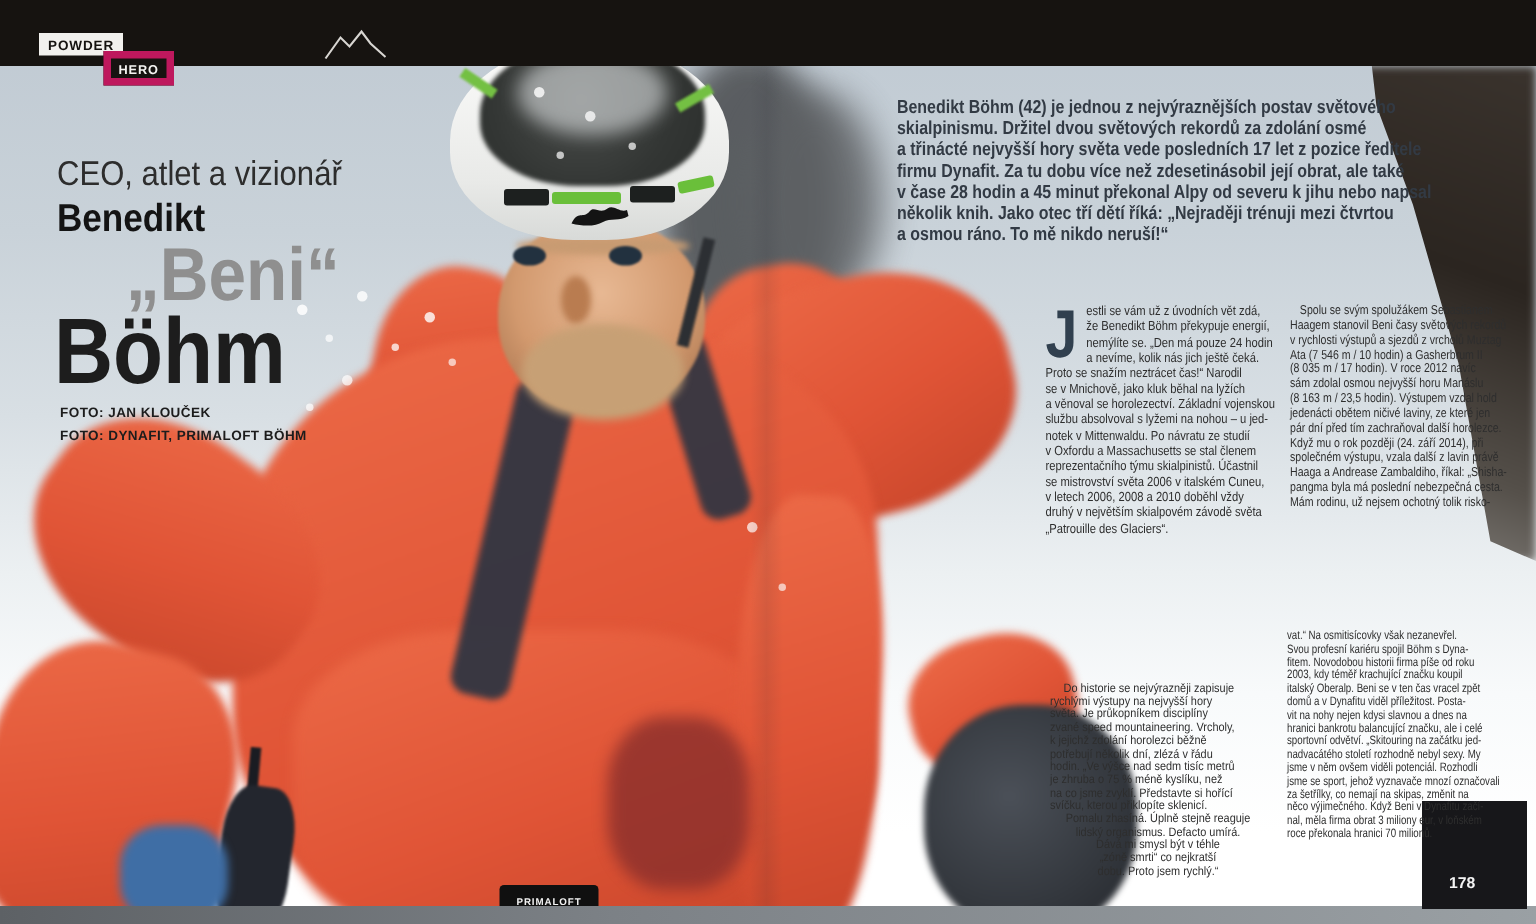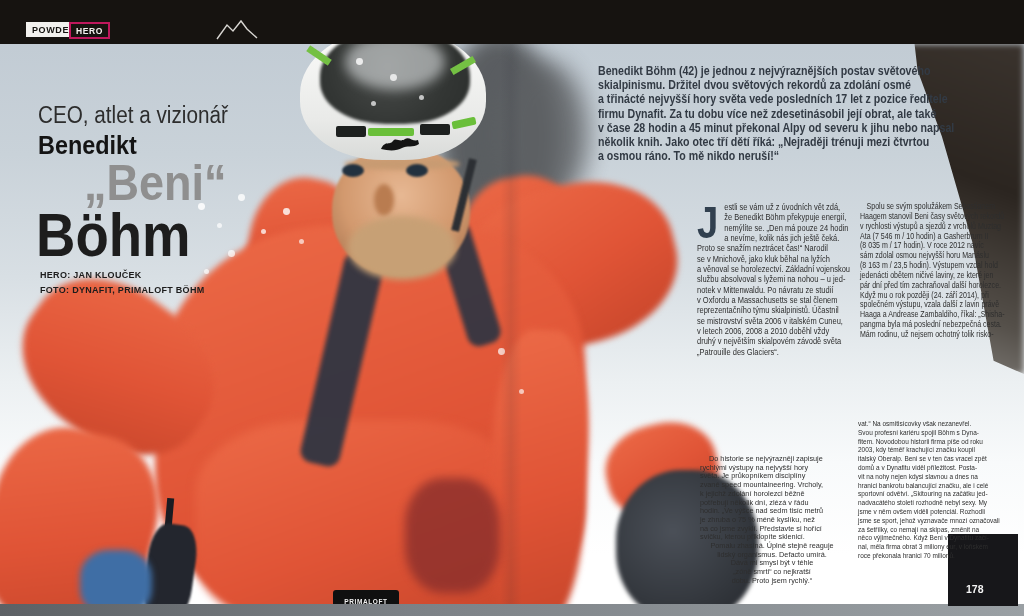--- a/index.html
+++ b/index.html
@@ -82,22 +82,22 @@
      420px 96px 0 1px rgba(255,255,255,.7),372px 102px 0 1px rgba(255,255,255,.7),
      500px 350px 0 2px rgba(255,255,255,.7),520px 390px 0 1px rgba(255,255,255,.65);}
 
   .bottom-strip{left:0;top:604px;width:1024px;height:12px;
      background:linear-gradient(90deg,#5d6165,#7c8186 40%,#9aa0a4);}
 
   
   .topbar{left:0;top:0;width:1024px;height:44px;background:#161310;z-index:10;}
   .badge-powder{left:26px;top:22px;height:15px;padding:0 6px;background:#f2f1ee;color:#14120f;
      font-size:9px;font-weight:bold;letter-spacing:.6px;display:flex;align-items:center;}
-  .badge-hero{left:69px;top:22px;height:13px;padding:0 5px;background:#161310;color:#f4f3f0;
-     border:2px solid #be185d;font-size:8.5px;font-weight:bold;letter-spacing:.6px;
+  .badge-hero{left:69px;top:34px;height:13px;padding:0 5px;background:#161310;color:#f4f3f0;
+     border:5px solid #be185d;font-size:8.5px;font-weight:bold;letter-spacing:.6px;
      display:flex;align-items:center;}
   .ridge{left:216px;top:18px;}
 
   
   .txt{z-index:20;}
   .kicker{left:38px;top:102px;font-size:23px;color:#2d2d2d;transform:scaleX(.9);
      transform-origin:left top;letter-spacing:0;}
   .name1{left:38px;top:130px;font-size:26px;font-weight:800;color:#141414;
      transform:scaleX(.9);transform-origin:left top;}
   .name2{left:84px;top:158px;font-size:50px;font-weight:800;color:#8f8f8f;
@@ -192,21 +192,21 @@
     <svg class="abs ridge" width="42" height="24" viewBox="0 0 42 24">
       <polyline points="1,21 11,7 17,13 25,3 31,11 41,20" fill="none" stroke="#d8d6d2" stroke-width="1.4"></polyline>
     </svg>
   </div>
 
   <div class="abs txt kicker">CEO, atlet a vizionář</div>
   <div class="abs txt name1">Benedikt</div>
   <div class="abs txt name2">„Beni“</div>
   <div class="abs txt name3">Böhm</div>
   <div class="abs txt credits">
-    <div>HERO: JAN KLOUČEK</div>
+    <div>FOTO: JAN KLOUČEK</div>
     <div>FOTO: DYNAFIT, PRIMALOFT BÖHM</div>
   </div>
 
   <div class="abs txt standfirst pre">Benedikt Böhm (42) je jednou z nejvýraznějších postav světového
 skialpinismu. Držitel dvou světových rekordů za zdolání osmé
 a třinácté nejvyšší hory světa vede posledních 17 let z pozice ředitele
 firmu Dynafit. Za tu dobu více než zdesetinásobil její obrat, ale také
 v čase 28 hodin a 45 minut překonal Alpy od severu k jihu nebo napsal
 několik knih. Jako otec tří dětí říká: „Nejraději trénuji mezi čtvrtou
 a osmou ráno. To mě nikdo neruší!“</div>

